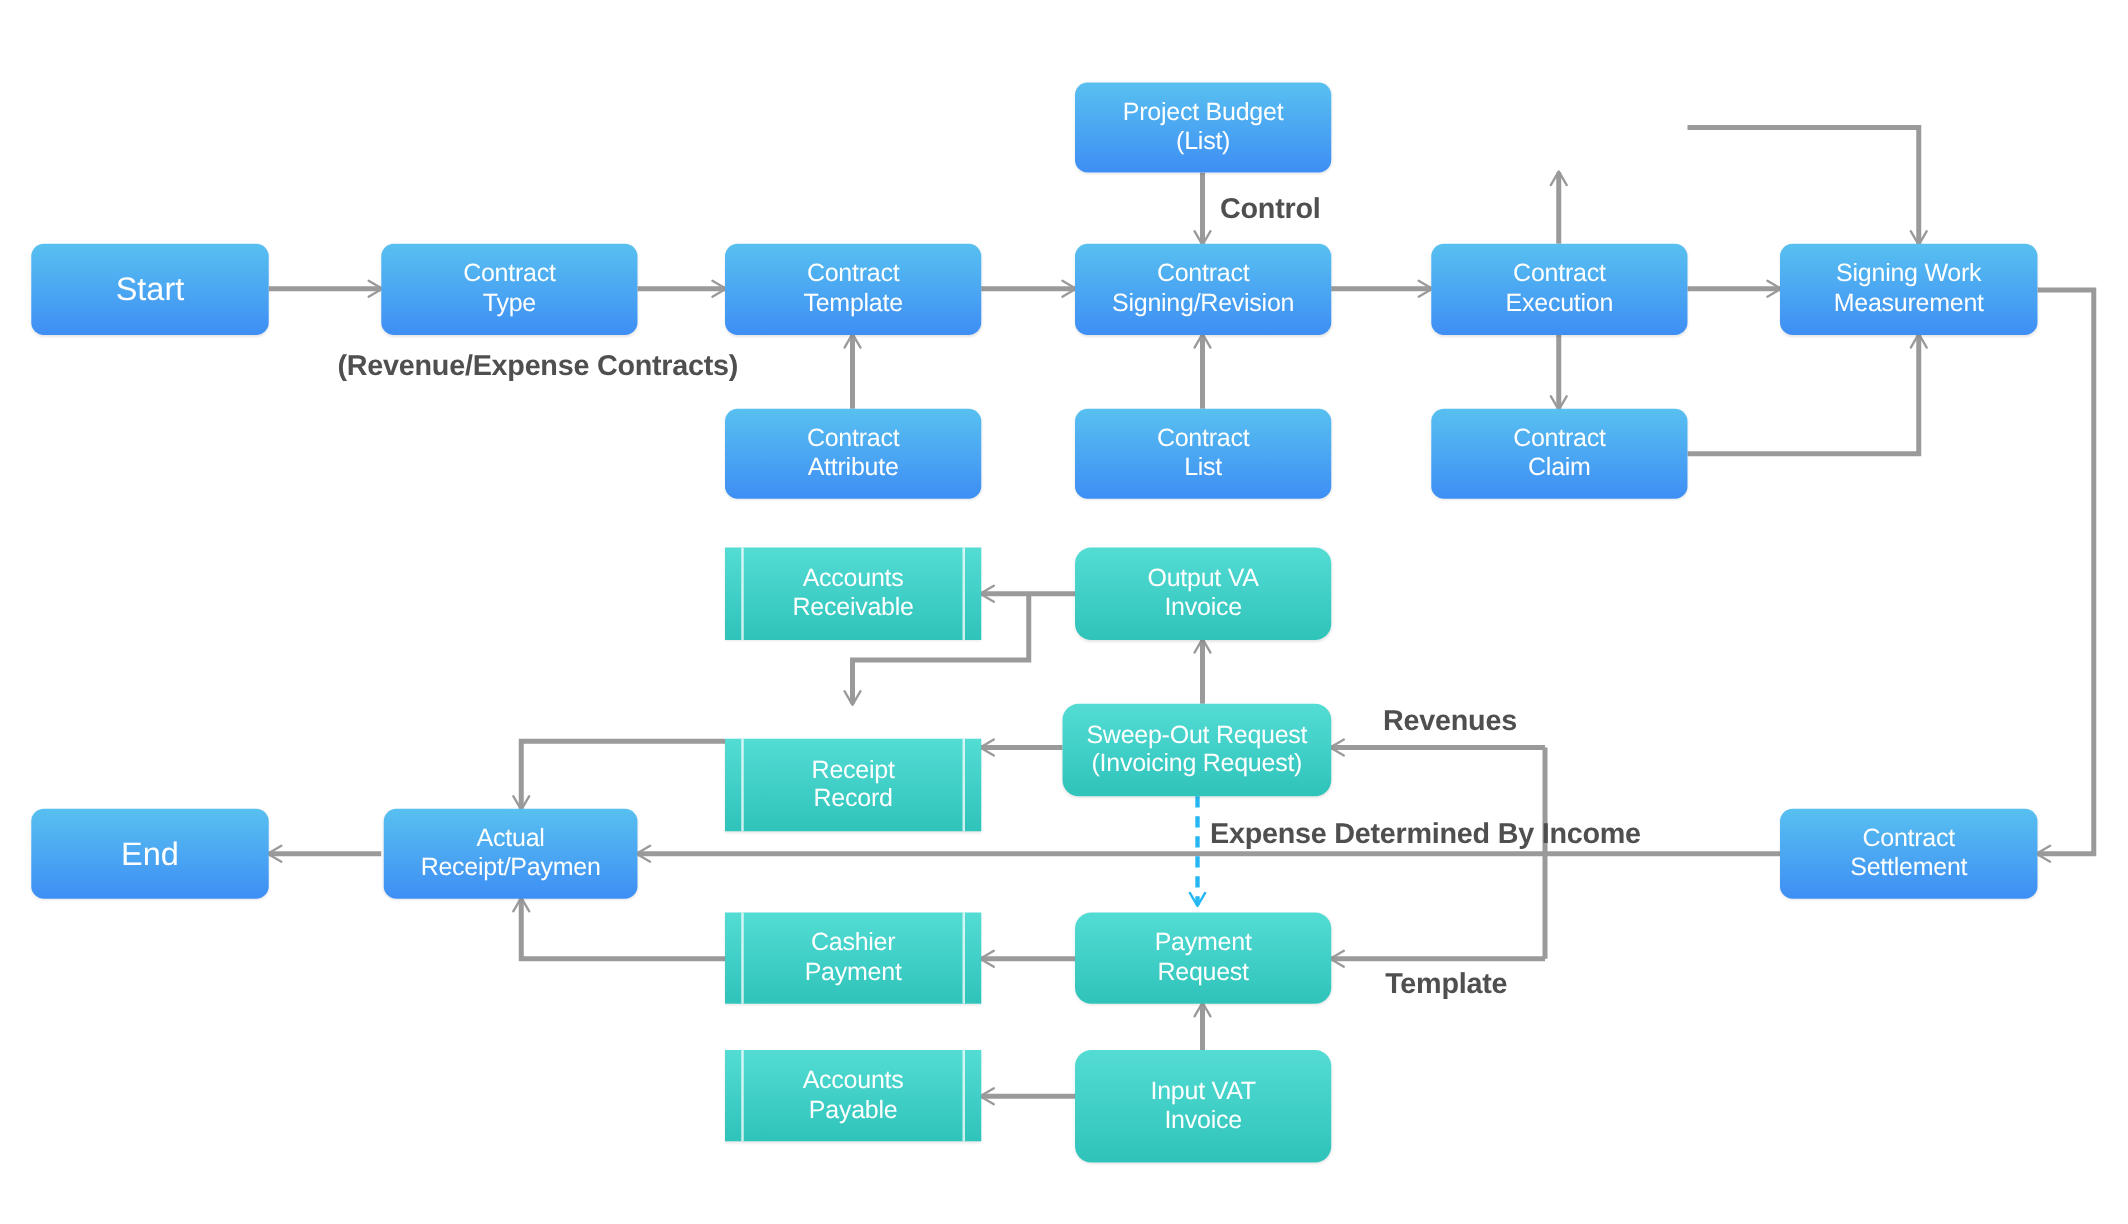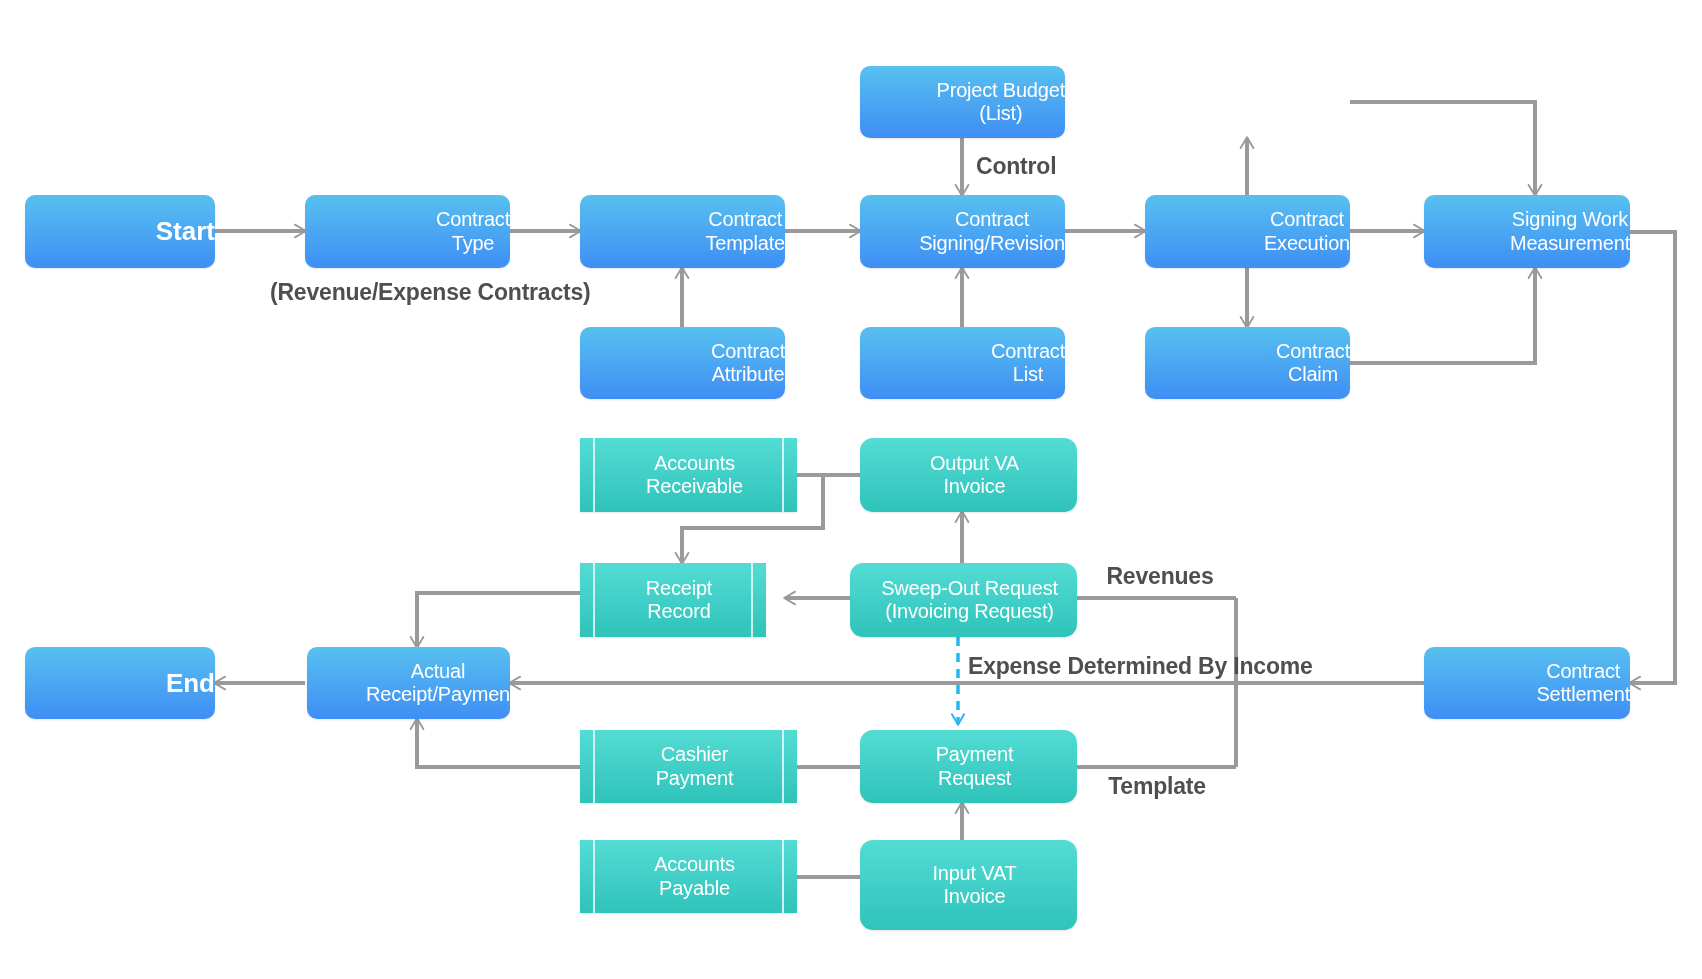--- a/index.html
+++ b/index.html
@@ -13,30 +13,30 @@
   .connd  { fill:none; stroke:var(--dashed-connector,#25B7F2); stroke-width:3.5; stroke-dasharray:9 7; }
   .head   { fill:none; stroke:var(--connector,#9A9A9A); stroke-width:1.1; stroke-linecap:round; stroke-linejoin:round; }
   .headc  { fill:none; stroke:var(--dashed-connector,#25B7F2); stroke-width:1.2; stroke-linecap:round; stroke-linejoin:round; }
 
   .node {
     position:absolute; display:flex; align-items:center; justify-content:center;
     text-align:center; color:#ffffff; border-radius:10px;
     font-size:20px; line-height:1.16; letter-spacing:-0.2px;
     box-shadow:0 1px 2px rgba(0,0,0,0.10);
   }
-  .blue { background:linear-gradient(180deg,var(--blue-top,#58C0F0),var(--blue-bottom,#3E8EF4));justify-content:flex-end; }
-  .teal { background:linear-gradient(180deg,var(--teal-top,#53DCD4),var(--teal-bottom,#2FC3BA)); border-radius:13px;padding-left:12px; }
+  .blue { background:linear-gradient(180deg,var(--blue-top,#58C0F0),var(--blue-bottom,#3E8EF4)); }
+  .teal { background:linear-gradient(180deg,var(--teal-top,#53DCD4),var(--teal-bottom,#2FC3BA)); border-radius:13px; }
   .square { border-radius:0; }
   .bars::before, .bars::after {
     content:""; position:absolute; top:0; bottom:0; width:2px;
     background:rgba(255,255,255,0.75);
   }
   .bars::before { left:13px; }
   .bars::after  { right:13px; }
-  .terminal { font-weight:700; font-size:26px; letter-spacing:0; }
+  .terminal { font-weight:400; font-size:26px; letter-spacing:0; }
   .lbl { white-space:pre-line; position:relative; }
 
   .note {
     position:absolute; color:var(--label-text,#4F4F4F);
     font-weight:700; font-size:23px; letter-spacing:-0.2px; white-space:nowrap;
   }
   .center { text-align:center; }
 </style>
 </head>
 <body>
@@ -132,21 +132,21 @@
     </div>
 
   <div class="node teal square bars" style="left:580px;top:438px;width:205px;height:74px">
       <span class="lbl">Accounts
 Receivable</span>
     </div>
   <div class="node teal" style="left:860px;top:438px;width:205px;height:74px">
       <span class="lbl">Output VA
 Invoice</span>
     </div>
-  <div class="node teal square bars" style="left:580px;top:563px;width:174px;height:74px">
+  <div class="node teal square bars" style="left:580px;top:591px;width:205px;height:74px">
       <span class="lbl">Receipt
 Record</span>
     </div>
   <div class="node teal" style="left:850px;top:563px;width:215px;height:74px">
       <span class="lbl">Sweep-Out Request
 (Invoicing Request)</span>
     </div>
 
   <div class="node blue" style="left:307px;top:647px;width:203px;height:72px">
       <span class="lbl">Actual

